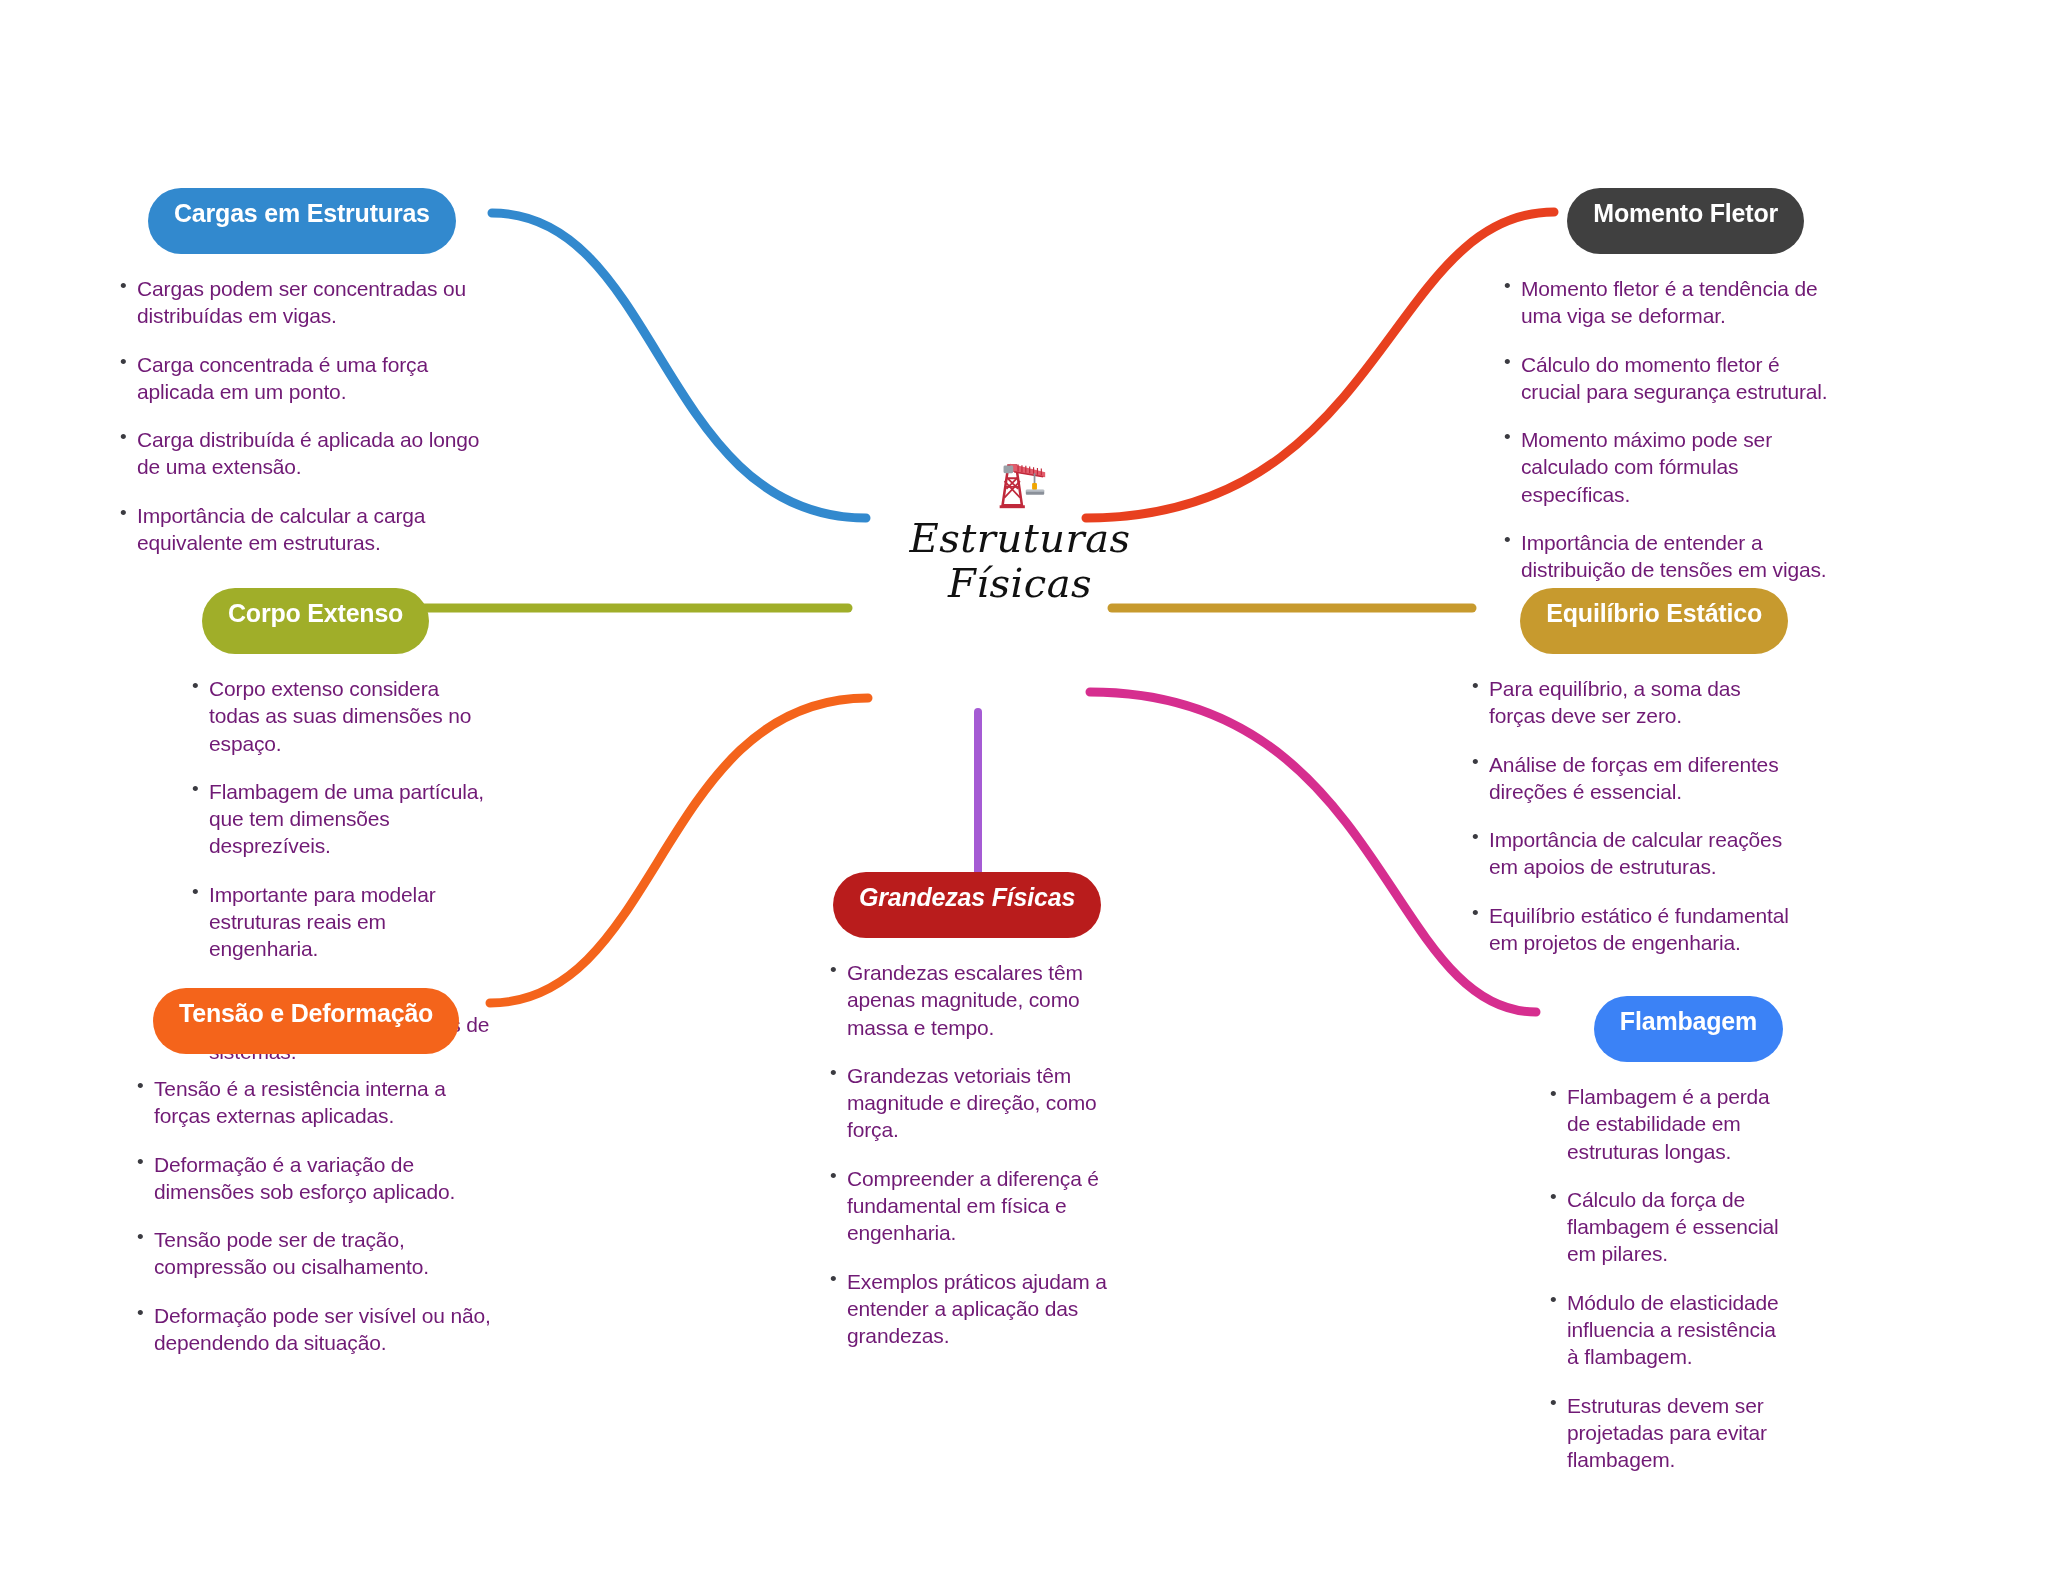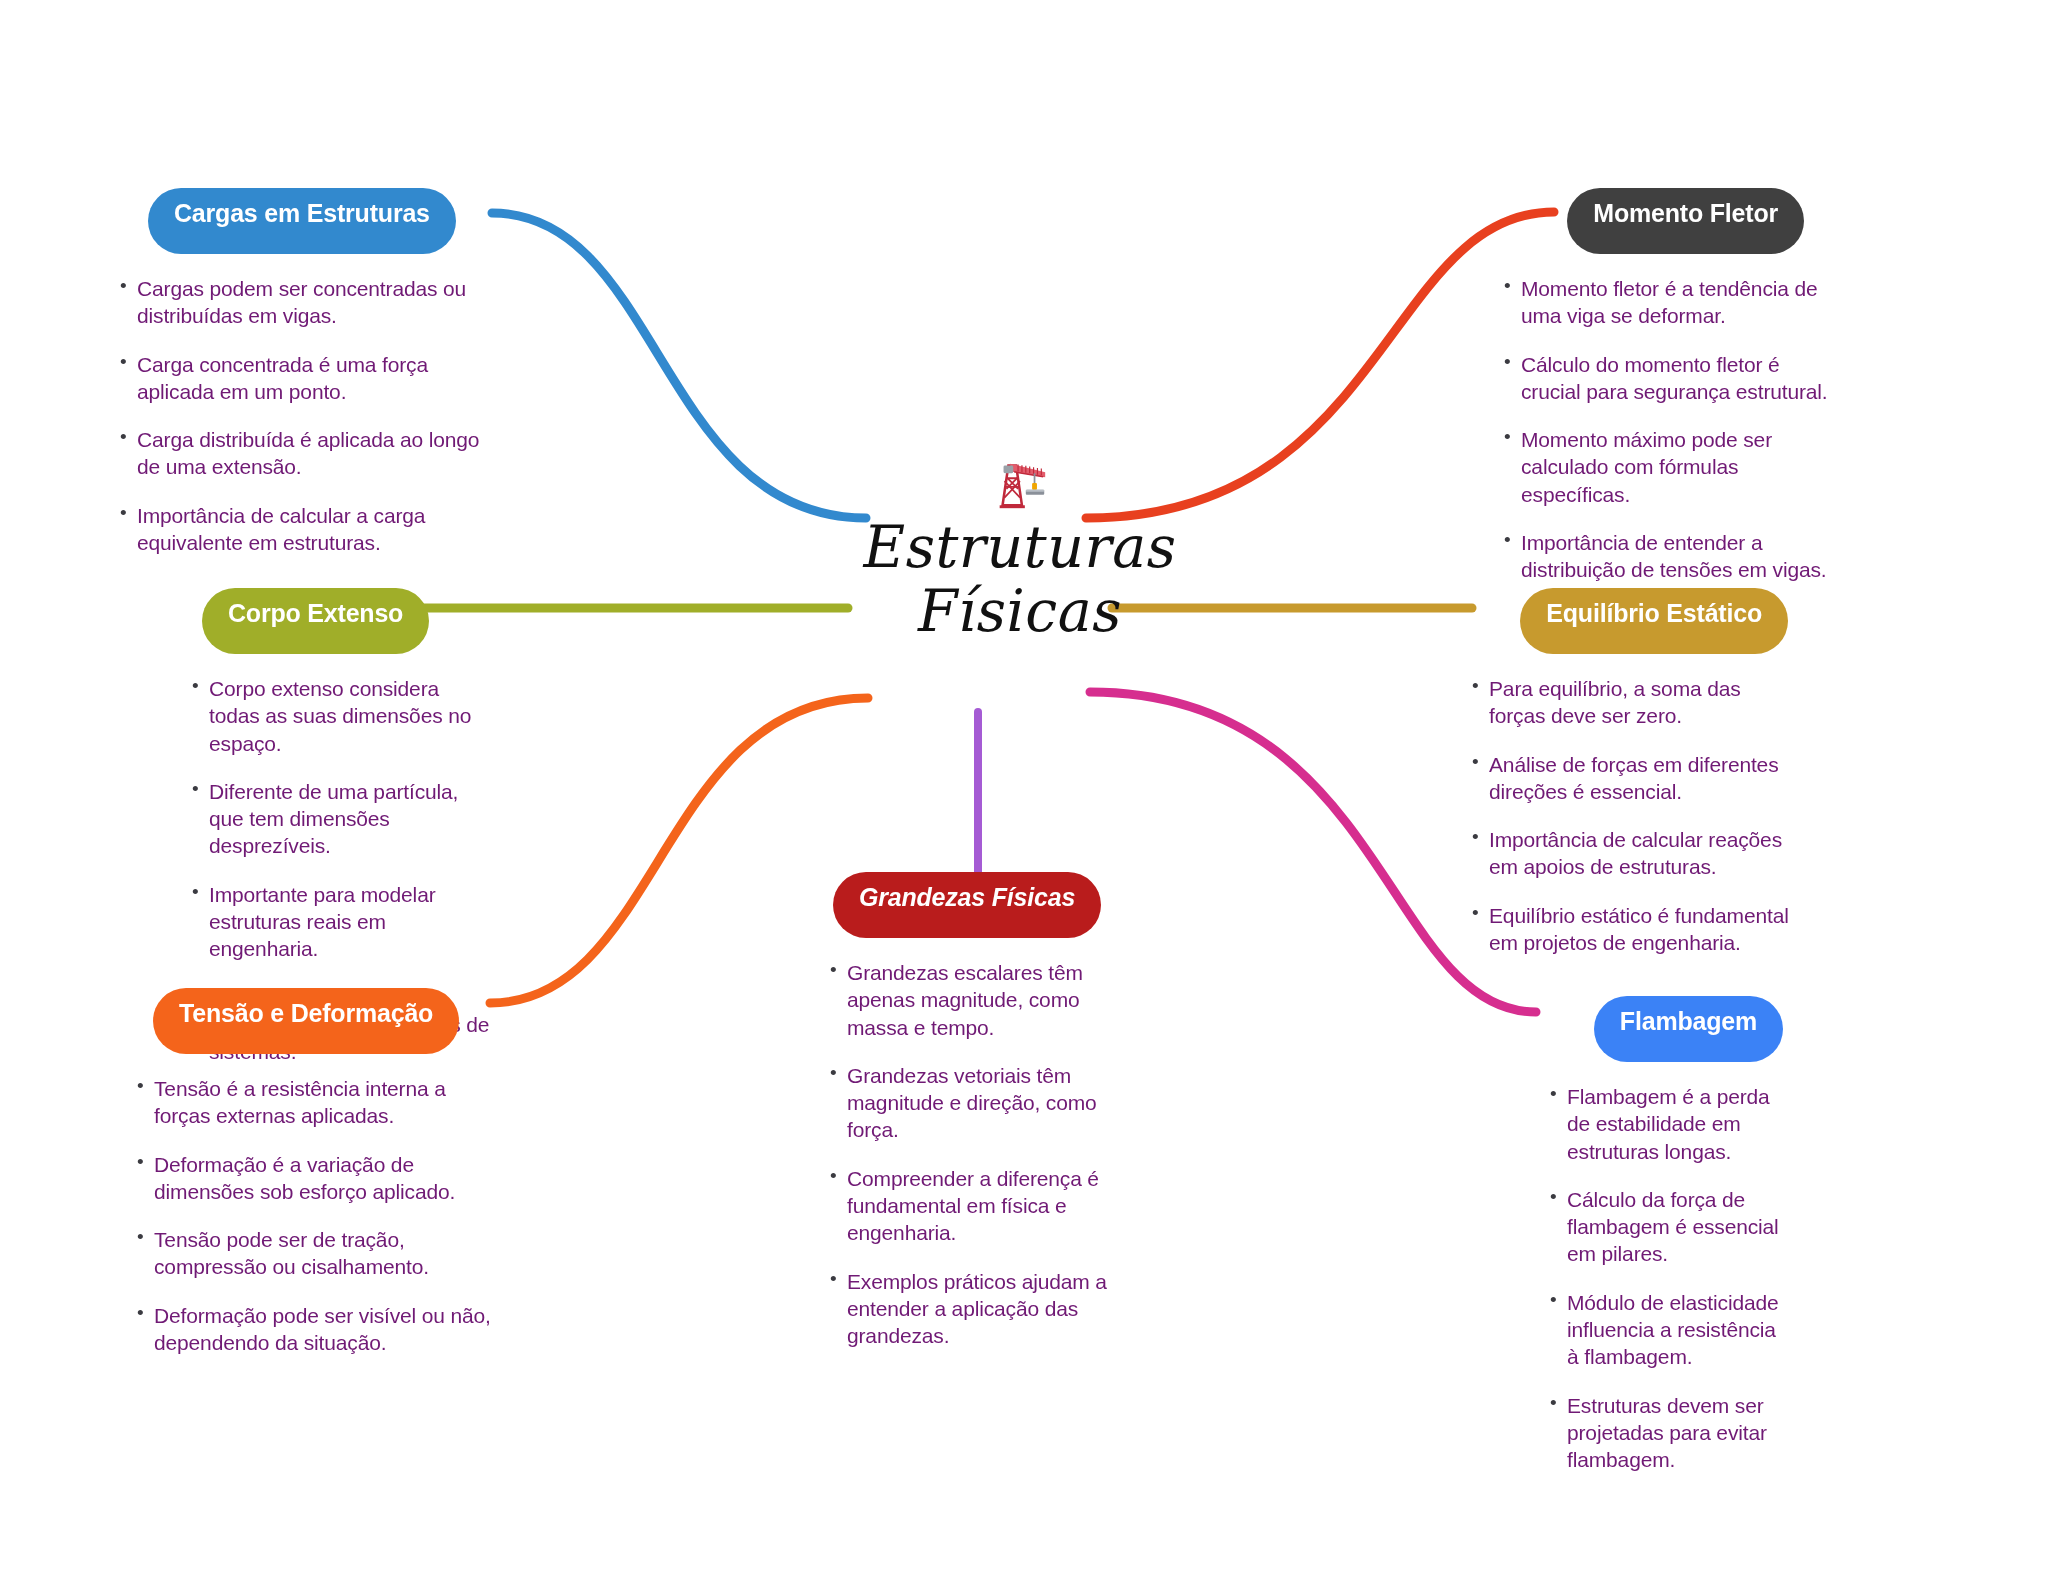--- a/index.html
+++ b/index.html
@@ -39,21 +39,21 @@
   .hub-icon {
     display: block;
     margin: 0 auto 2px auto;
     width: 62px;
     height: 62px;
   }
   .hub-title {
     font-family: "DejaVu Serif", serif;
     font-style: italic;
     font-weight: 400;
-    font-size: 57px;
+    font-size: 40px;
     line-height: 1.12;
     color: #111111;
     letter-spacing: 0.5px;
     white-space: pre-line;
   }
 
   
   .branch {
     position: absolute;
   }
@@ -187,21 +187,21 @@
       <li>Importância de entender a distribuição de tensões em vigas.</li>
     </ul>
   </div>
 
   <div class="branch" id="branch-corpo">
     <div class="pill-row left">
       <span class="pill" style="background: rgb(160, 174, 41);">Corpo Extenso</span>
     </div>
     <ul class="points">
       <li>Corpo extenso considera todas as suas dimensões no espaço.</li>
-      <li>Diferente de uma partícula, que tem dimensões desprezíveis.</li>
+      <li>Flambagem de uma partícula, que tem dimensões desprezíveis.</li>
       <li>Importante para modelar estruturas reais em engenharia.</li>
       <li>Utilizado para descrever características geométricas de sistemas.</li>
     </ul>
   </div>
 
   <div class="branch" id="branch-equilibrio">
     <div class="pill-row right">
       <span class="pill" style="background: rgb(199, 154, 46);">Equilíbrio Estático</span>
     </div>
     <ul class="points">

